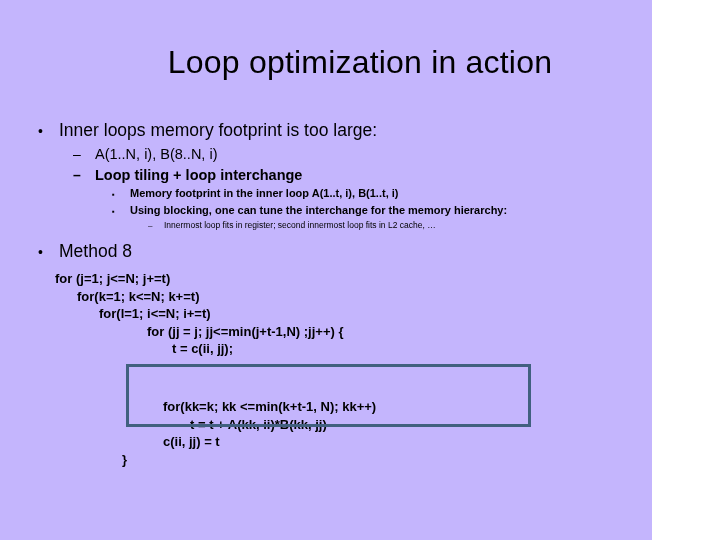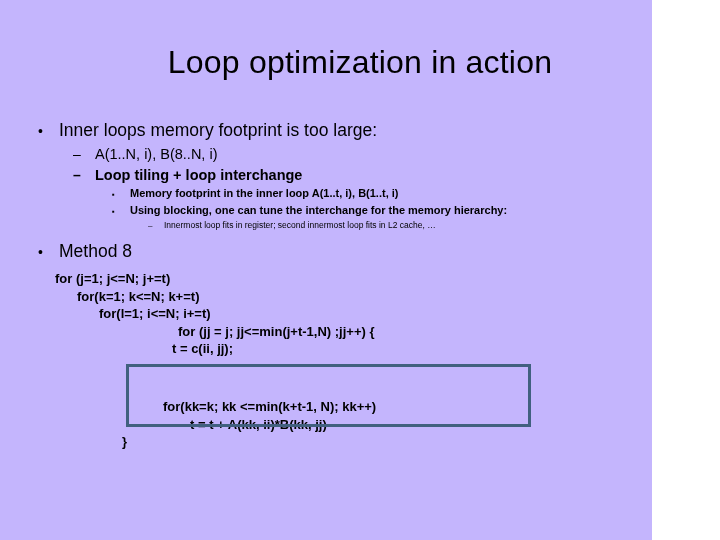--- a/index.html
+++ b/index.html
@@ -176,22 +176,23 @@
       <span class="b-mark">•</span>
       <span>Method 8</span>
     </div>
 
   </div>
 
   <div class="code">
     <div class="code-line" style="padding-left: 55px;">for (j=1; j&lt;=N; j+=t)</div>
     <div class="code-line" style="padding-left: 77px;">for(k=1; k&lt;=N; k+=t)</div>
     <div class="code-line" style="padding-left: 99px;">for(l=1; i&lt;=N; i+=t)</div>
-    <div class="code-line" style="padding-left: 147px; margin-left: 31px;">for (jj = j; jj&lt;=min(j+t-1,N) ;jj++) {</div>
+    <div class="code-line" style="padding-left: 147px;">for (jj = j; jj&lt;=min(j+t-1,N) ;jj++) {</div>
     <div class="code-line" style="padding-left: 172px;">t = c(ii, jj);</div>
     <div class="code-line" style="padding-left: 163px; margin-top: 40px;">for(kk=k; kk &lt;=min(k+t-1, N); kk++)</div>
     <div class="code-line" style="padding-left: 190px;">t = t + A(kk, ii)*B(kk, jj)</div>
+    <div class="code-line" style="padding-left: 163px;">c(ii, jj) = t</div>
     <div class="code-line" style="padding-left: 122px;">}</div>
   </div>
 
   <div class="code-box" style="border-color: rgb(65, 96, 127);"></div>
 
 </div>
 
 </body></html>

